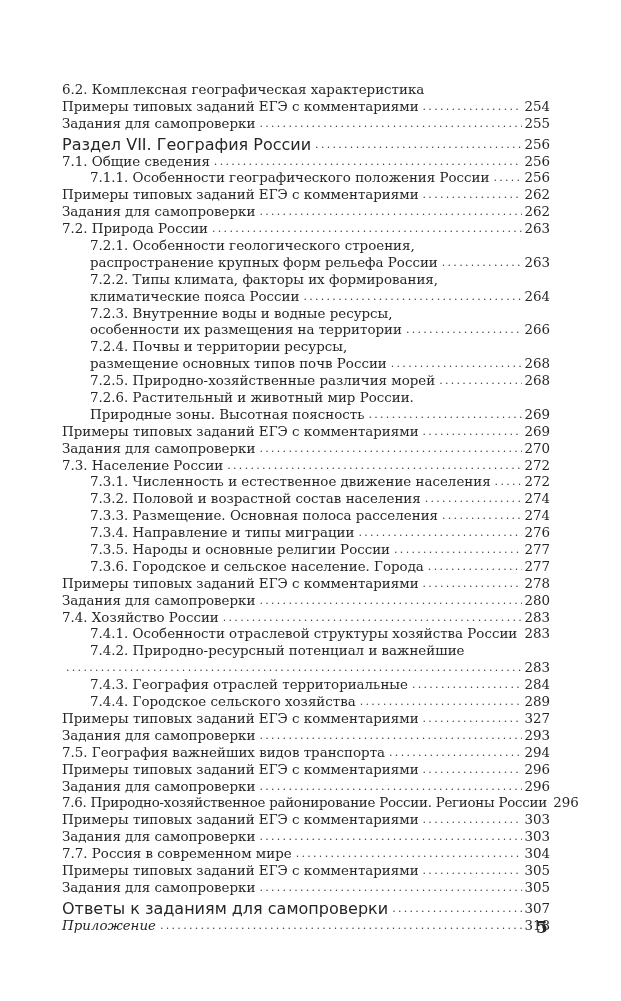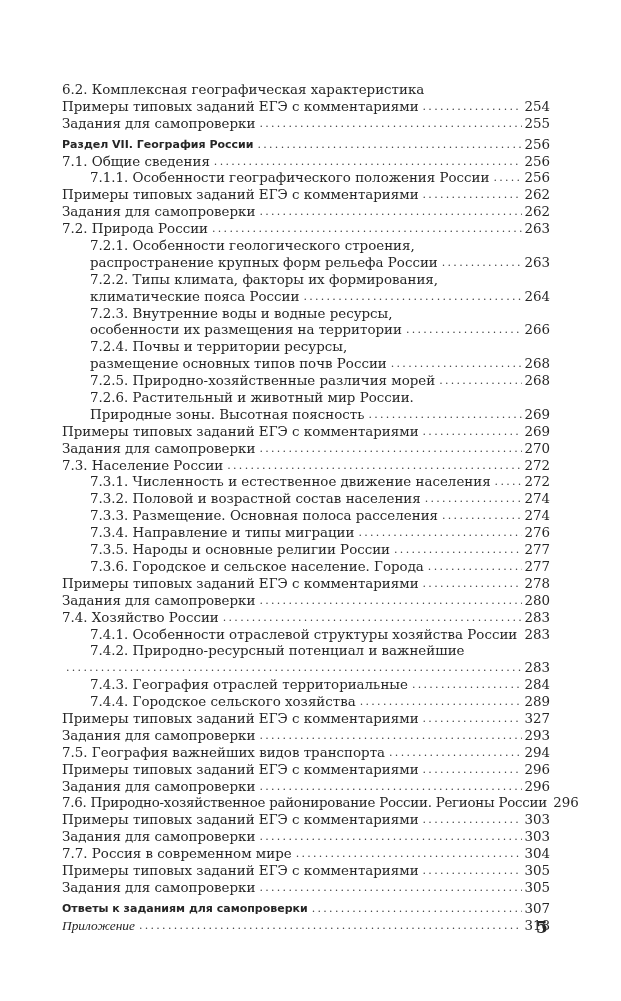--- a/index.html
+++ b/index.html
@@ -1,30 +1,30 @@
 <!DOCTYPE html>
 <html><head>
 <meta charset="utf-8">
 <style>
   html, body { margin:0; padding:0; }
   body {
     width:621px; height:1001px; background:#ffffff; position:relative; overflow:hidden;
     font-family:"DejaVu Serif", "Liberation Serif", serif; color:#262626;
   }
   #toc { position:absolute; left:62px; top:82px; width:488px; }
-  .row { display:flex; align-items:center; height:16.9px; line-height:16.9px; font-size:13.4px; white-space:nowrap; }
+  .row { display:flex; align-items:flex-end; height:16.9px; line-height:16.9px; font-size:13.4px; white-space:nowrap; }
   .row.gap { margin-top:4px; }
   .row .title { flex:0 0 auto; }
   .row .dots { flex:1 1 auto; overflow:hidden; margin:0 2px 0 4px; letter-spacing:2.3px; color:#444; font-size:11px; }
   .row .dots::before { content:". . . . . . . . . . . . . . . . . . . . . . . . . . . . . . . . . . . . . . . . . . . . . . . . . . . . . . . . . . . . . . . . . . . . . . . . . . . . . . ."; letter-spacing:0; word-spacing:-1.2px; }
   .row .page { flex:0 0 26px; text-align:right; }
   .row.l2 .title { padding-left:28px; }
   .row.cont .title { padding-left:28px; }
-  .row.bold .title { font-weight:bold; font-family:"DejaVu Sans", "Liberation Sans", sans-serif; font-size:11px; }
-  .row.ital .title { font-style:italic;font-family:Liberation Serif, serif; }
+  .row.bold .title { font-weight:normal; font-family:"DejaVu Sans", "Liberation Sans", sans-serif; font-size:16px; }
+  .row.ital .title { font-style:italic; }
   .row.nodots .dots::before { content:""; }
   #folio { position:absolute; left:536px; top:917px; font-weight:bold; font-size:17px; font-family:"DejaVu Serif", serif; }
 </style>
 </head>
 <body>
 
 <div id="toc">
   <div class="row nodots">
       <span class="title">6.2. Комплексная географическая характеристика</span>
       <span class="dots"></span>

